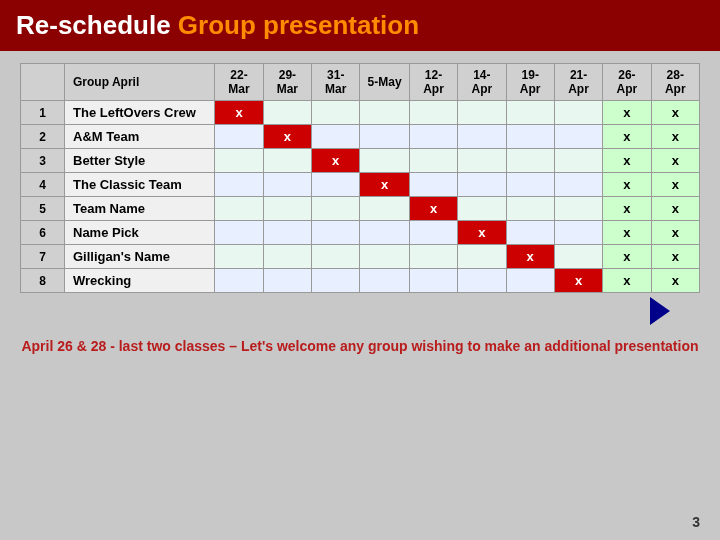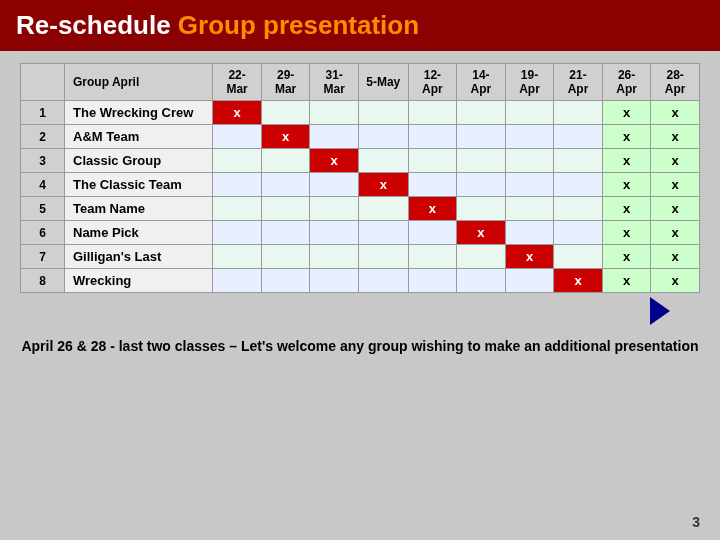--- a/index.html
+++ b/index.html
@@ -49,21 +49,21 @@
     td.num {
       background: #d0d0d0;
       font-weight: bold;
       font-size: 12px;
       width: 22px;
     }
     .footer-text {
       margin-top: 12px;
       font-size: 14px;
       font-weight: bold;
-      color: #000000;
+      color: #b91c1c;
       line-height: 1.4;
       text-align: center;
     }
     .page-num {
       position: absolute;
       bottom: 10px;
       right: 20px;
       background: #c8c8c8;
       color: #333;
       font-size: 14px;
@@ -106,21 +106,21 @@
         <th>14-<br>Apr</th>
         <th>19-<br>Apr</th>
         <th>21-<br>Apr</th>
         <th>26-<br>Apr</th>
         <th>28-<br>Apr</th>
       </tr>
     </thead>
     <tbody id="table-body">
     <tr>
           <td class="num">1</td>
-          <td class="group-name">The Wrecking Crew</td>
+          <td class="group-name">The LeftOvers Crew</td>
           <td style="background: rgb(204, 0, 0); color: white; font-weight: bold;">x</td>
           <td style="background: rgb(232, 248, 240);"></td>
           <td style="background: rgb(232, 248, 240);"></td>
           <td style="background: rgb(232, 248, 240);"></td>
           <td style="background: rgb(232, 248, 240);"></td>
           <td style="background: rgb(232, 248, 240);"></td>
           <td style="background: rgb(232, 248, 240);"></td>
           <td style="background: rgb(232, 248, 240);"></td>
           <td style="background: rgb(204, 255, 204); font-weight: bold;">x</td>
           <td style="background: rgb(204, 255, 204); font-weight: bold;">x</td>
@@ -134,21 +134,21 @@
           <td style="background: rgb(232, 240, 255);"></td>
           <td style="background: rgb(232, 240, 255);"></td>
           <td style="background: rgb(232, 240, 255);"></td>
           <td style="background: rgb(232, 240, 255);"></td>
           <td style="background: rgb(232, 240, 255);"></td>
           <td style="background: rgb(204, 255, 204); font-weight: bold;">x</td>
           <td style="background: rgb(204, 255, 204); font-weight: bold;">x</td>
         </tr>
         <tr>
           <td class="num">3</td>
-          <td class="group-name">Classic Group</td>
+          <td class="group-name">Better Style</td>
           <td style="background: rgb(232, 248, 240);"></td>
           <td style="background: rgb(232, 248, 240);"></td>
           <td style="background: rgb(204, 0, 0); color: white; font-weight: bold;">x</td>
           <td style="background: rgb(232, 248, 240);"></td>
           <td style="background: rgb(232, 248, 240);"></td>
           <td style="background: rgb(232, 248, 240);"></td>
           <td style="background: rgb(232, 248, 240);"></td>
           <td style="background: rgb(232, 248, 240);"></td>
           <td style="background: rgb(204, 255, 204); font-weight: bold;">x</td>
           <td style="background: rgb(204, 255, 204); font-weight: bold;">x</td>
@@ -190,21 +190,21 @@
           <td style="background: rgb(232, 240, 255);"></td>
           <td style="background: rgb(232, 240, 255);"></td>
           <td style="background: rgb(204, 0, 0); color: white; font-weight: bold;">x</td>
           <td style="background: rgb(232, 240, 255);"></td>
           <td style="background: rgb(232, 240, 255);"></td>
           <td style="background: rgb(204, 255, 204); font-weight: bold;">x</td>
           <td style="background: rgb(204, 255, 204); font-weight: bold;">x</td>
         </tr>
         <tr>
           <td class="num">7</td>
-          <td class="group-name">Gilligan's Last</td>
+          <td class="group-name">Gilligan's Name</td>
           <td style="background: rgb(232, 248, 240);"></td>
           <td style="background: rgb(232, 248, 240);"></td>
           <td style="background: rgb(232, 248, 240);"></td>
           <td style="background: rgb(232, 248, 240);"></td>
           <td style="background: rgb(232, 248, 240);"></td>
           <td style="background: rgb(232, 248, 240);"></td>
           <td style="background: rgb(204, 0, 0); color: white; font-weight: bold;">x</td>
           <td style="background: rgb(232, 248, 240);"></td>
           <td style="background: rgb(204, 255, 204); font-weight: bold;">x</td>
           <td style="background: rgb(204, 255, 204); font-weight: bold;">x</td>

